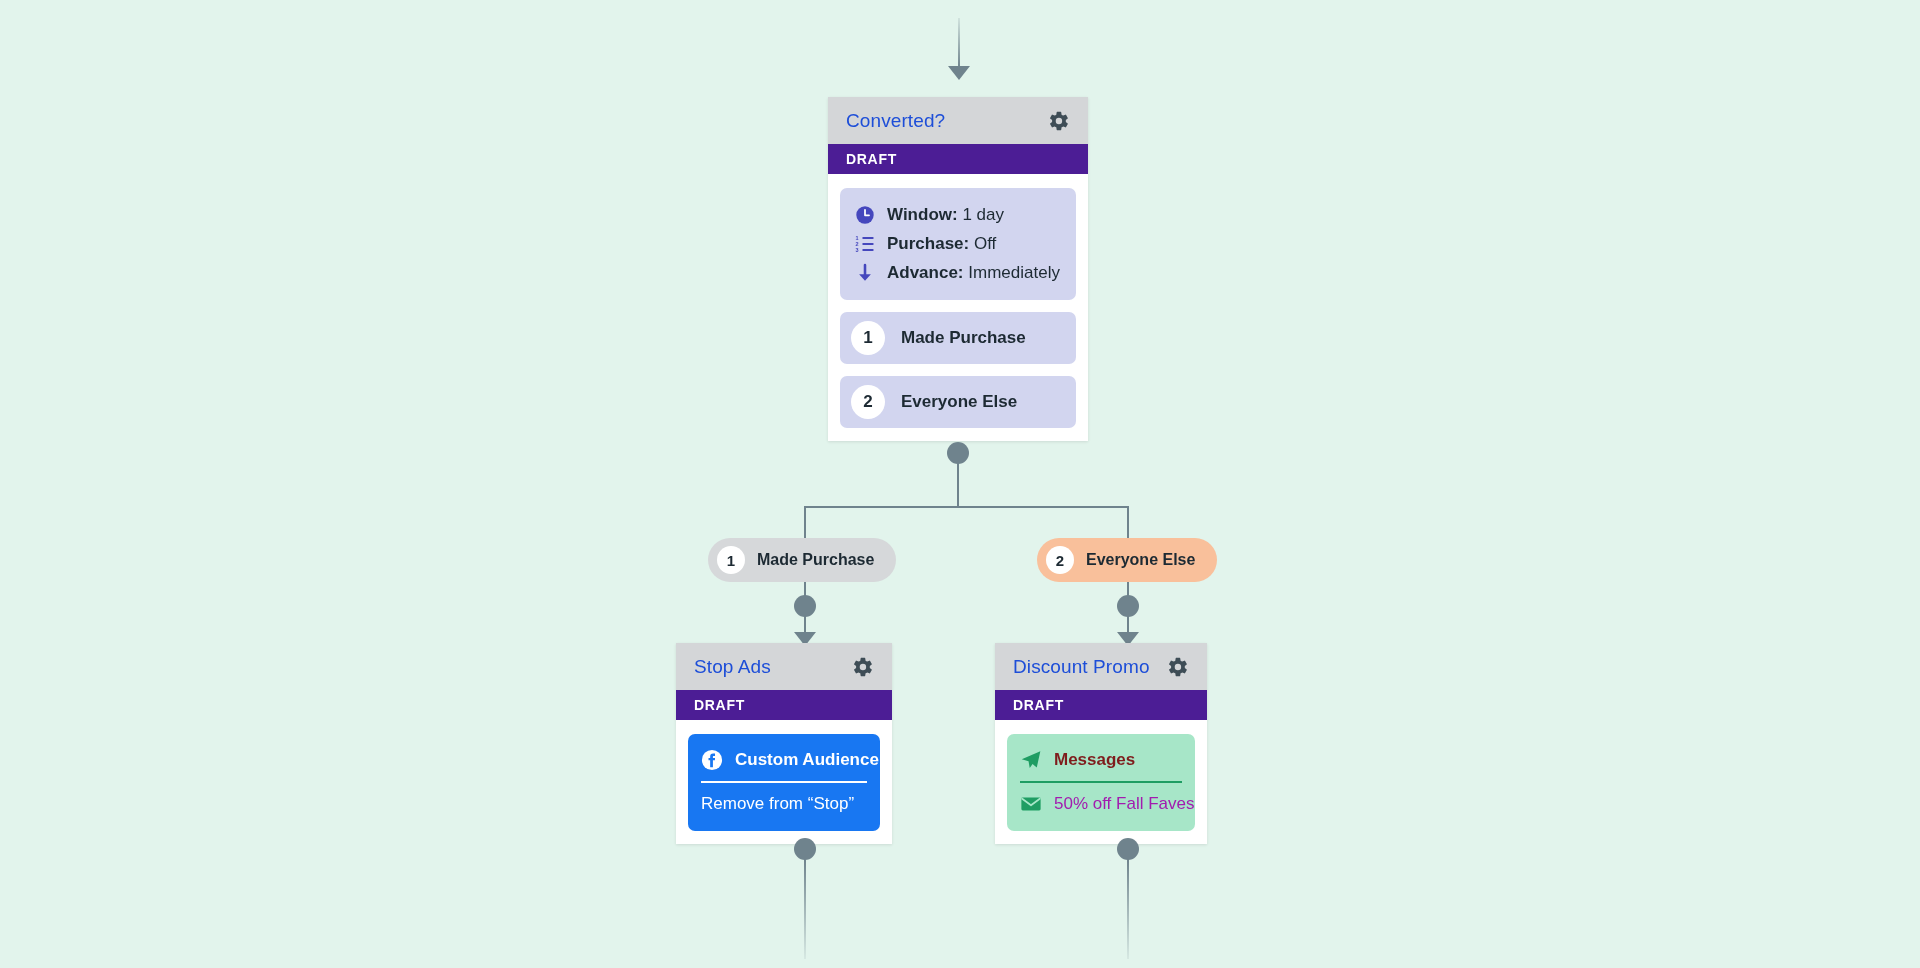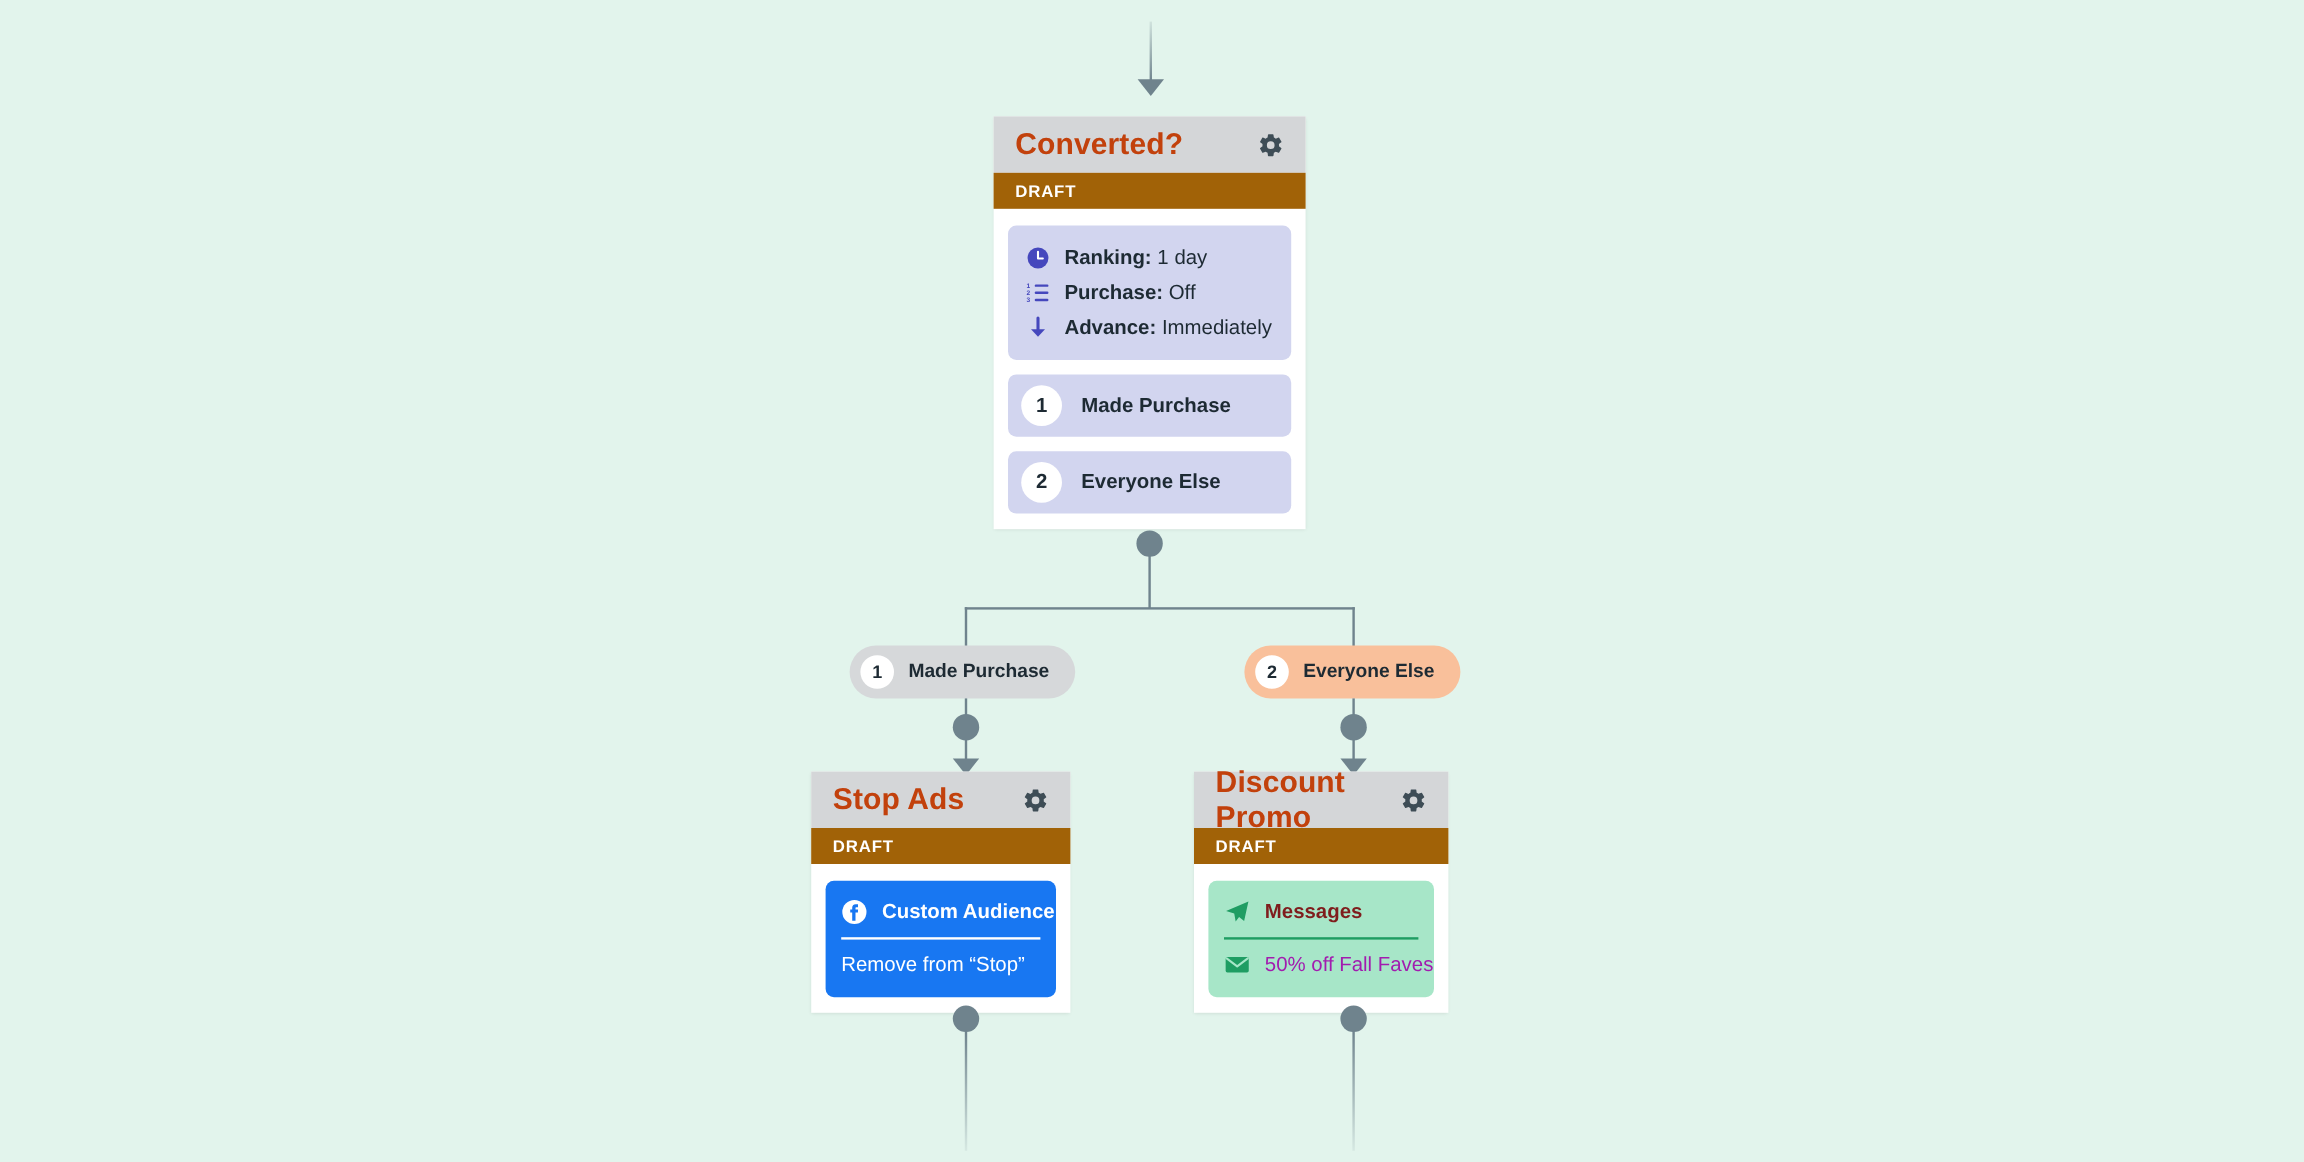--- a/index.html
+++ b/index.html
@@ -56,31 +56,30 @@
   }
   .card-header {
     background: #d4d6d8;
     display: flex;
     align-items: center;
     justify-content: space-between;
     padding: 0 18px;
     height: 47px;
   }
   .card-title {
-    font-size: 25px;
-    color: #c2410c;
+    font-size: 19px;
+    color: #1d4ed8;
     letter-spacing: 0.1px;
-    font-weight: bold;
   }
   .gear-icon {
     width: 22px; height: 22px;
     display: block;
   }
   .card-status {
-    background: #a16207;
+    background: #4c1d95;
     color: #ffffff;
     font-size: 14px;
     font-weight: bold;
     letter-spacing: 0.7px;
     padding: 7px 18px;
   }
   .card-body {
     padding: 14px 12px 13px 12px;
   }
 
@@ -215,21 +214,21 @@
     <div class="card-body">
 
       <div class="settings-box">
         <div class="settings-row">
           <span>
             <svg class="si" viewBox="0 0 24 24" aria-hidden="true">
               <circle cx="12" cy="12" r="9.5" fill="#4547bd"></circle>
               <path d="M12 6.4v6h4.4" stroke="#ffffff" stroke-width="1.9" fill="none" stroke-linecap="round" stroke-linejoin="round"></path>
             </svg>
           </span>
-          <span><b>Ranking:</b> <span class="val">1 day</span></span>
+          <span><b>Window:</b> <span class="val">1 day</span></span>
         </div>
         <div class="settings-row">
           <span>
             <svg class="si" viewBox="0 0 24 24" aria-hidden="true">
               <g fill="#4547bd">
                 <rect x="9" y="4.4" width="12.5" height="2.2" rx="1.1"></rect>
                 <rect x="9" y="10.9" width="12.5" height="2.2" rx="1.1"></rect>
                 <rect x="9" y="17.4" width="12.5" height="2.2" rx="1.1"></rect>
               </g>
               <g fill="#4547bd" font-family="Liberation Sans, sans-serif" font-size="6" font-weight="bold">

